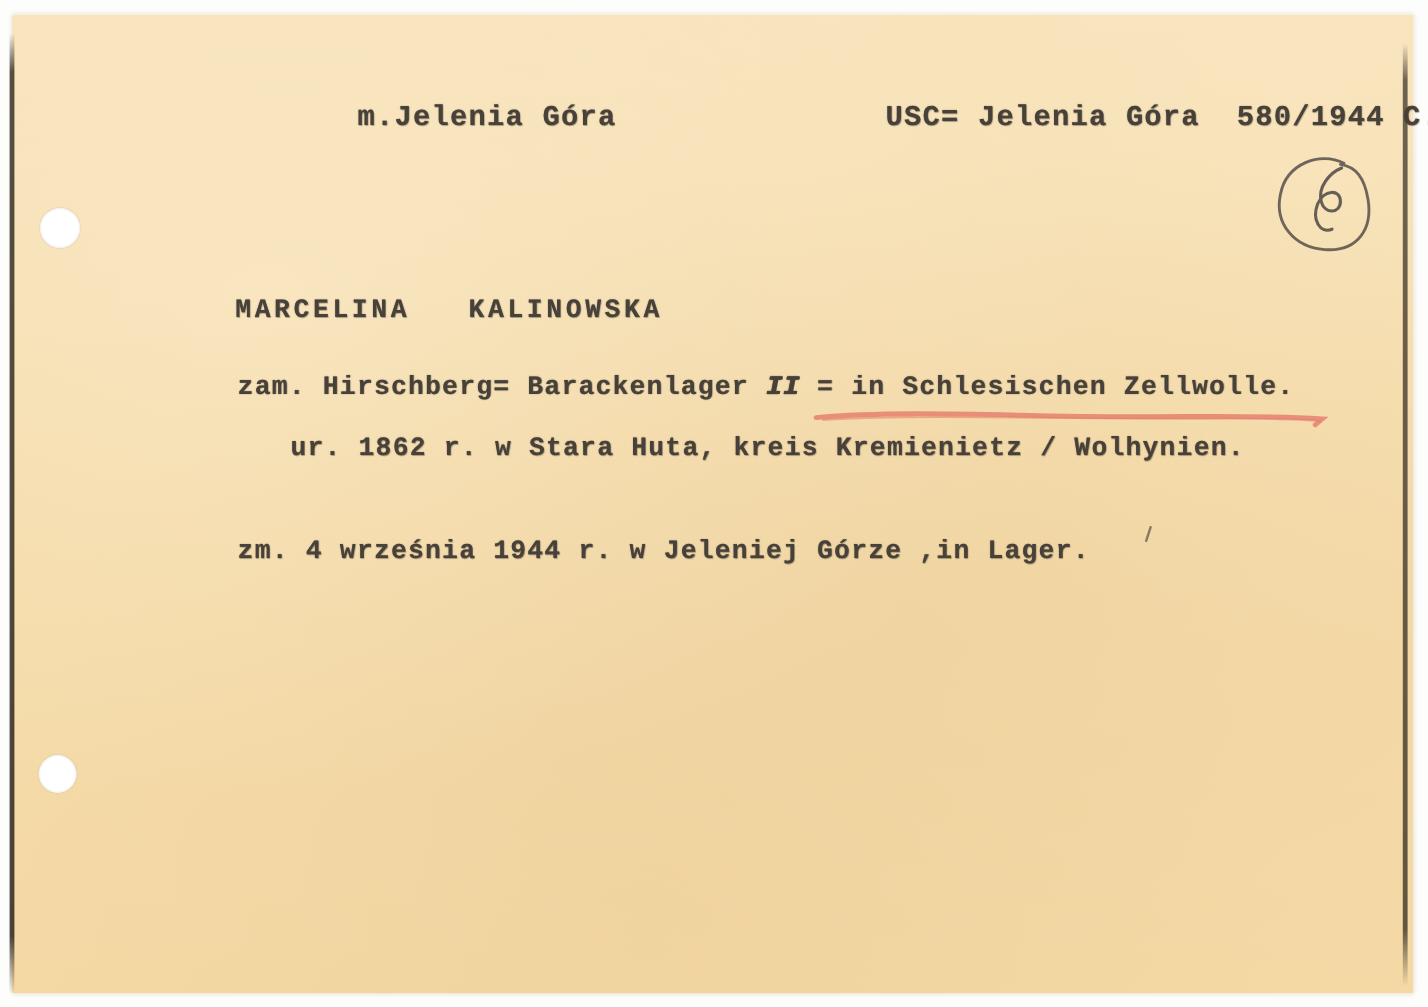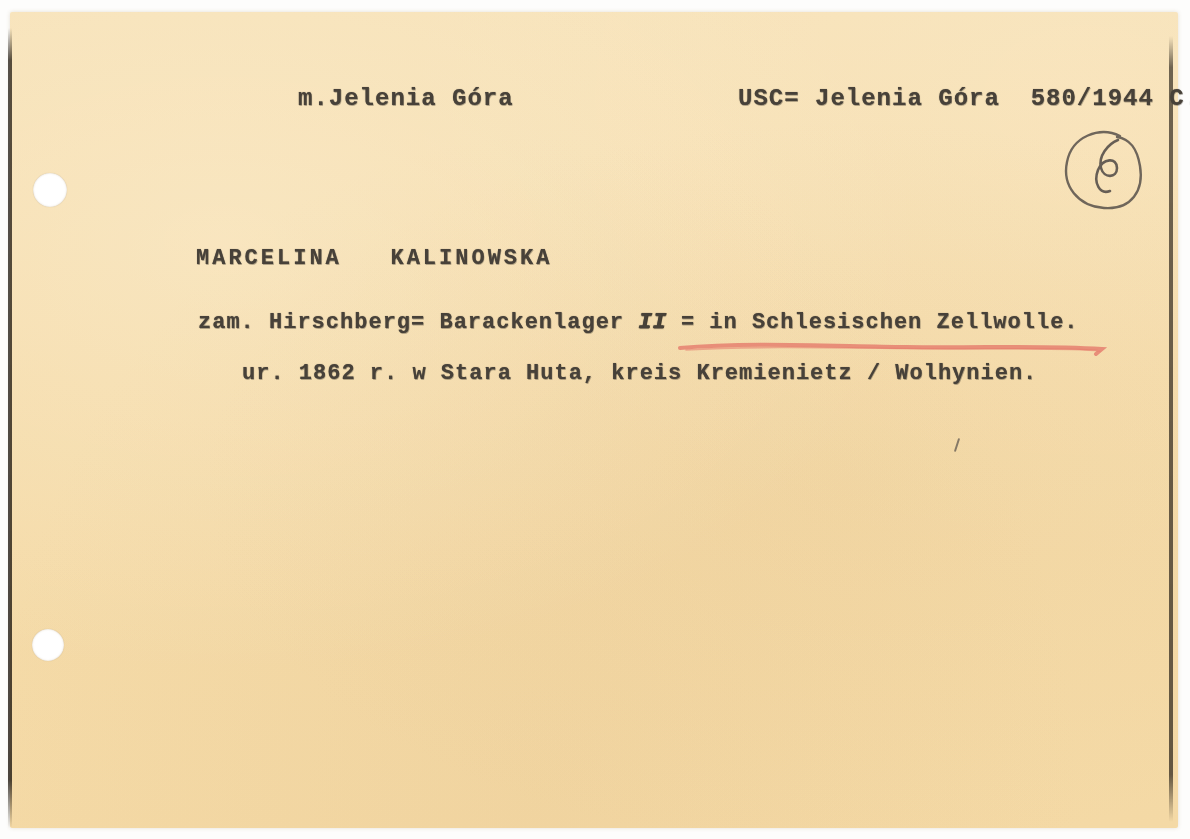--- a/index.html
+++ b/index.html
@@ -78,20 +78,21 @@
 
   <div class="redline">
     <svg width="440" height="20" viewBox="0 0 440 20">
       <path d="M4,10 C70,4 150,8 230,9 C310,10 365,7 426,11 L420,16" fill="none" stroke="var(--red-line-color)" stroke-width="4" stroke-linecap="round" opacity="0.8"></path>
       <path d="M10,12 C90,7 200,11 300,11 C350,11 400,10 424,13" fill="none" stroke="var(--red-line-color)" stroke-width="1.6" stroke-linecap="round" opacity="0.55"></path>
     </svg>
   </div>
 
   <div class="typed" style="left:198px;top:362px;margin-left:44px;">ur. 1862 r. w Stara Huta, kreis Kremienietz / Wolhynien.</div>
 
+  <div class="typed" style="left:198px;top:448px;">zm. 4 września 1944 r. w Jeleniej Górze ,in Lager.</div>
 
   <div class="circled-number" aria-label="8">
     <svg width="94" height="94" viewBox="0 0 94 94">
       <path d="M64,12 C44,2 16,12 11,38 C6,62 22,82 48,84 C76,86 88,66 84,42 C81,24 74,15 61,13" fill="none" stroke="var(--pen-color)" stroke-width="2.4" stroke-linecap="round" opacity="0.85"></path>
       <path d="M62,16 C52,20 42,32 45,44 C48,55 61,54 61,44 C61,33 47,34 42,46 C37,59 44,71 54,67" fill="none" stroke="var(--pen-color)" stroke-width="2.6" stroke-linecap="round" opacity="0.9"></path>
     </svg>
   </div>
 
   <div class="pen-tick"></div>
 

